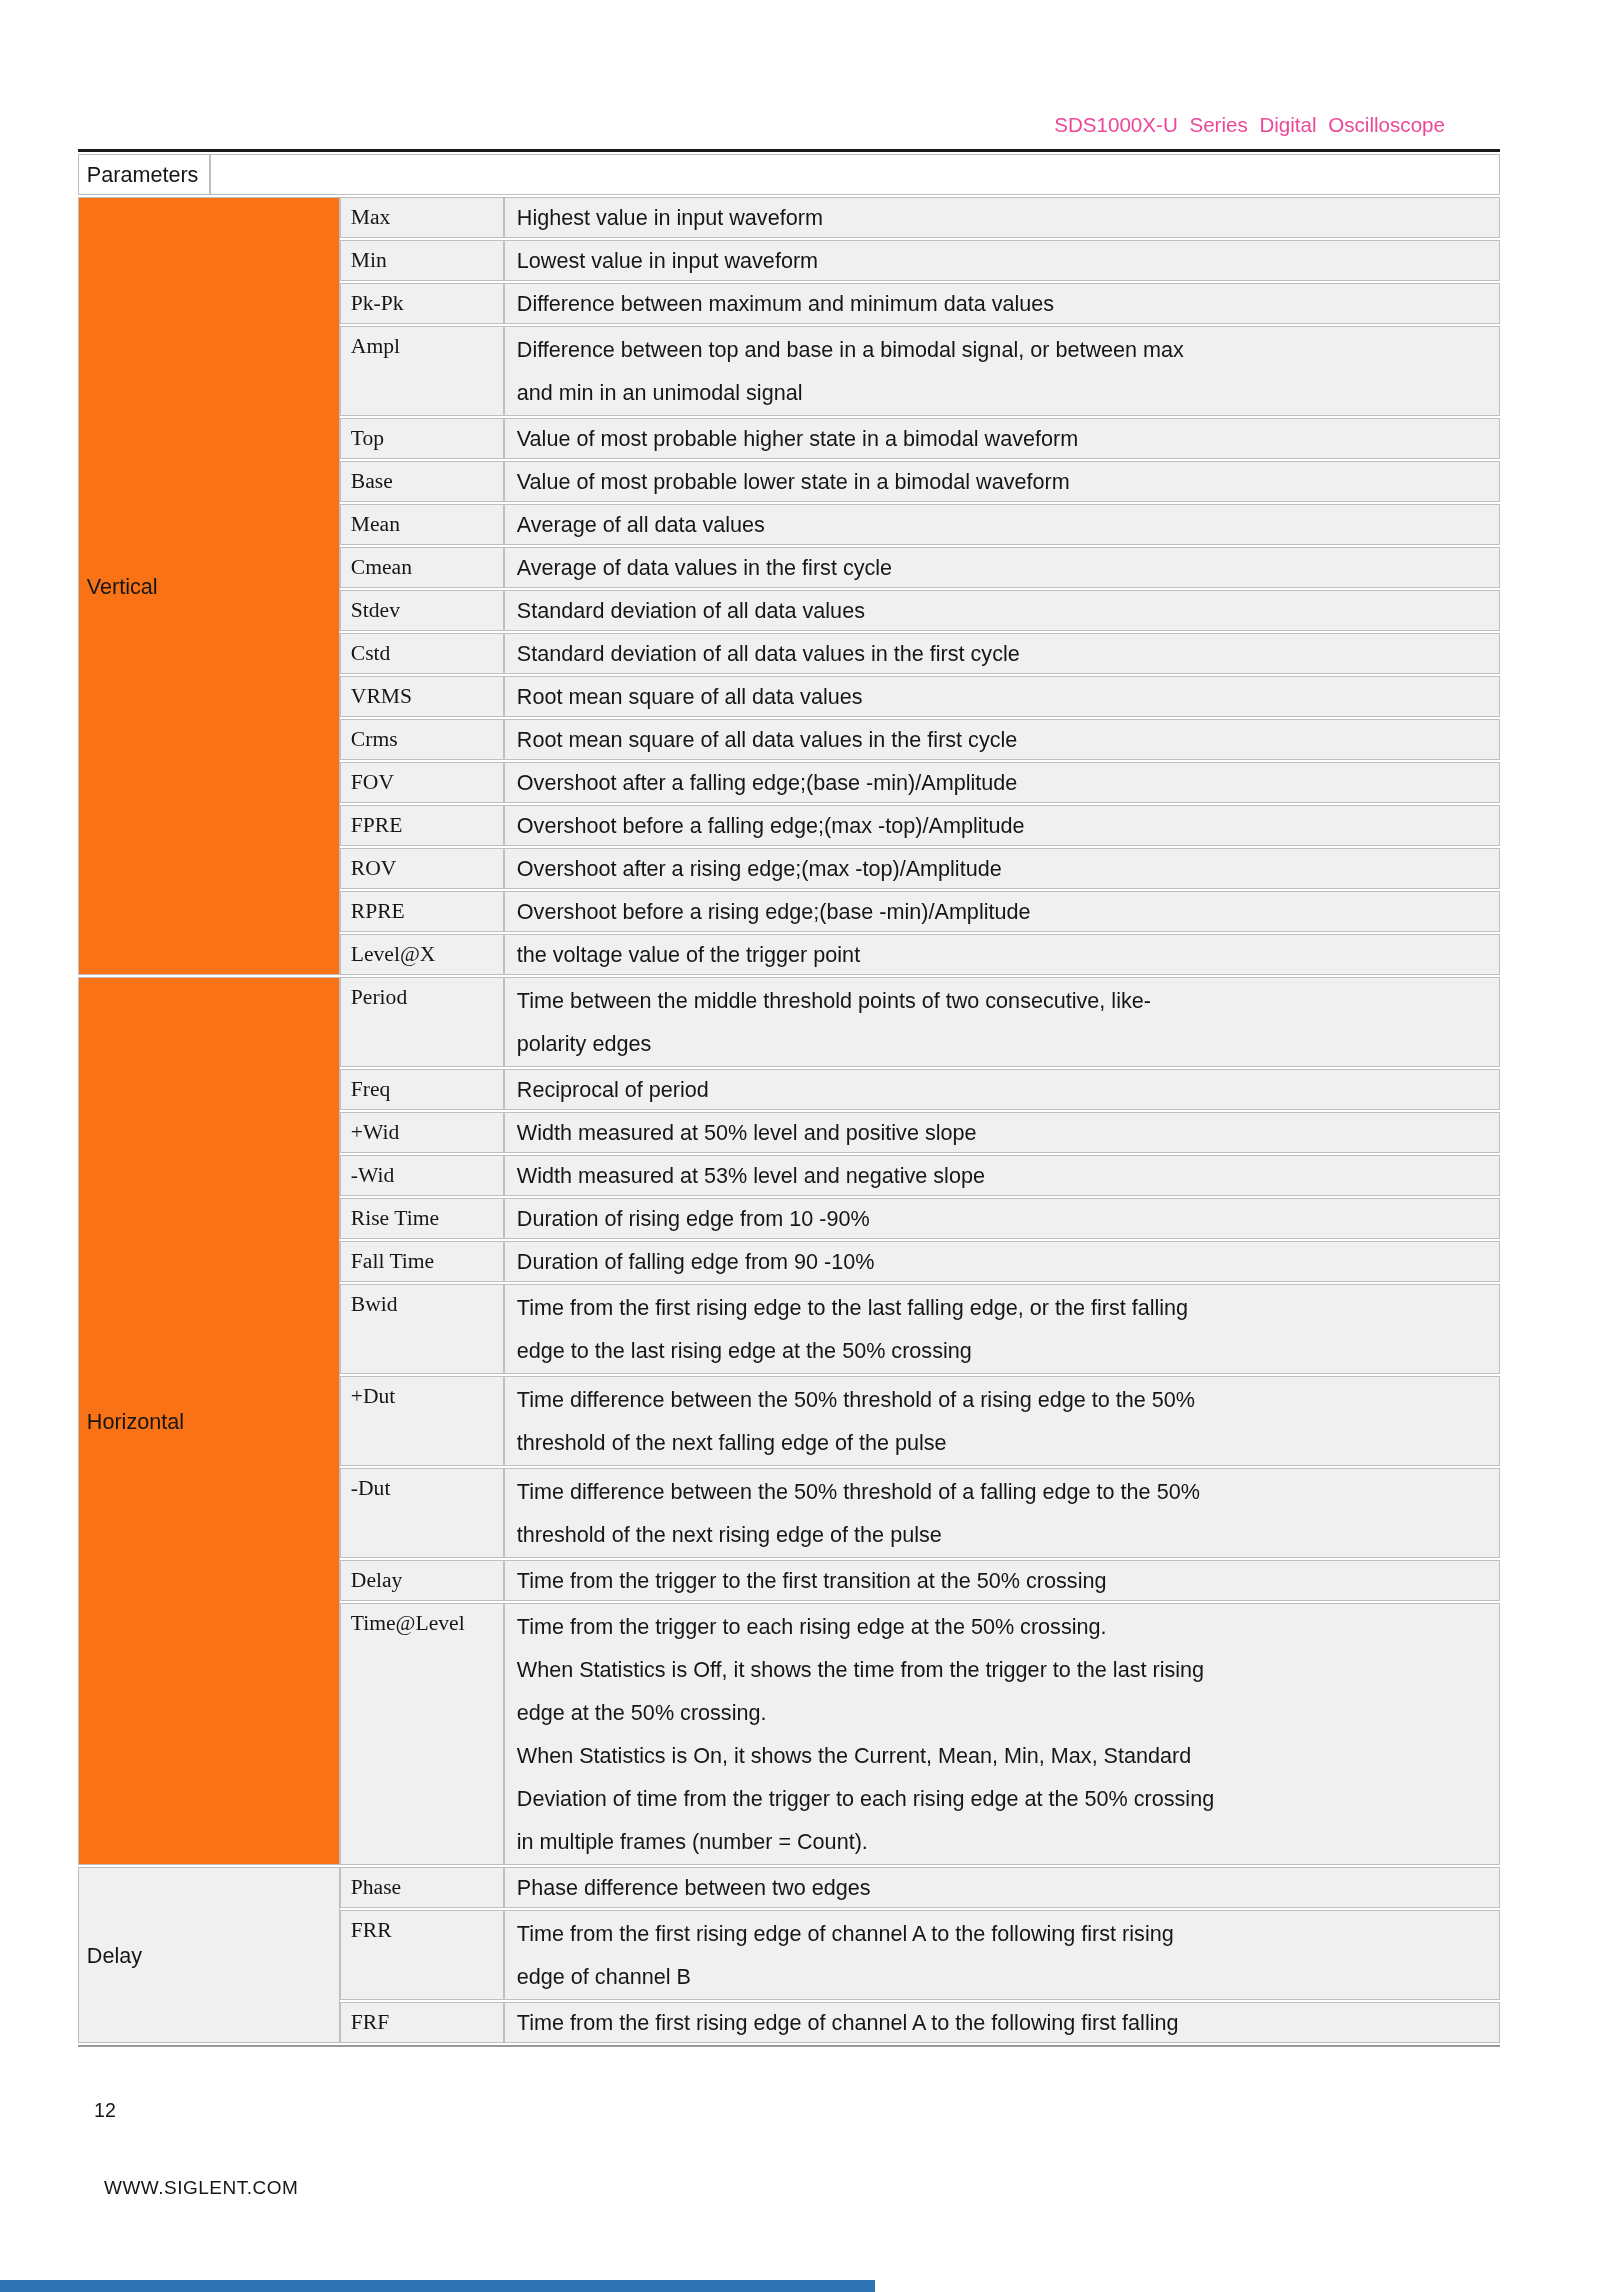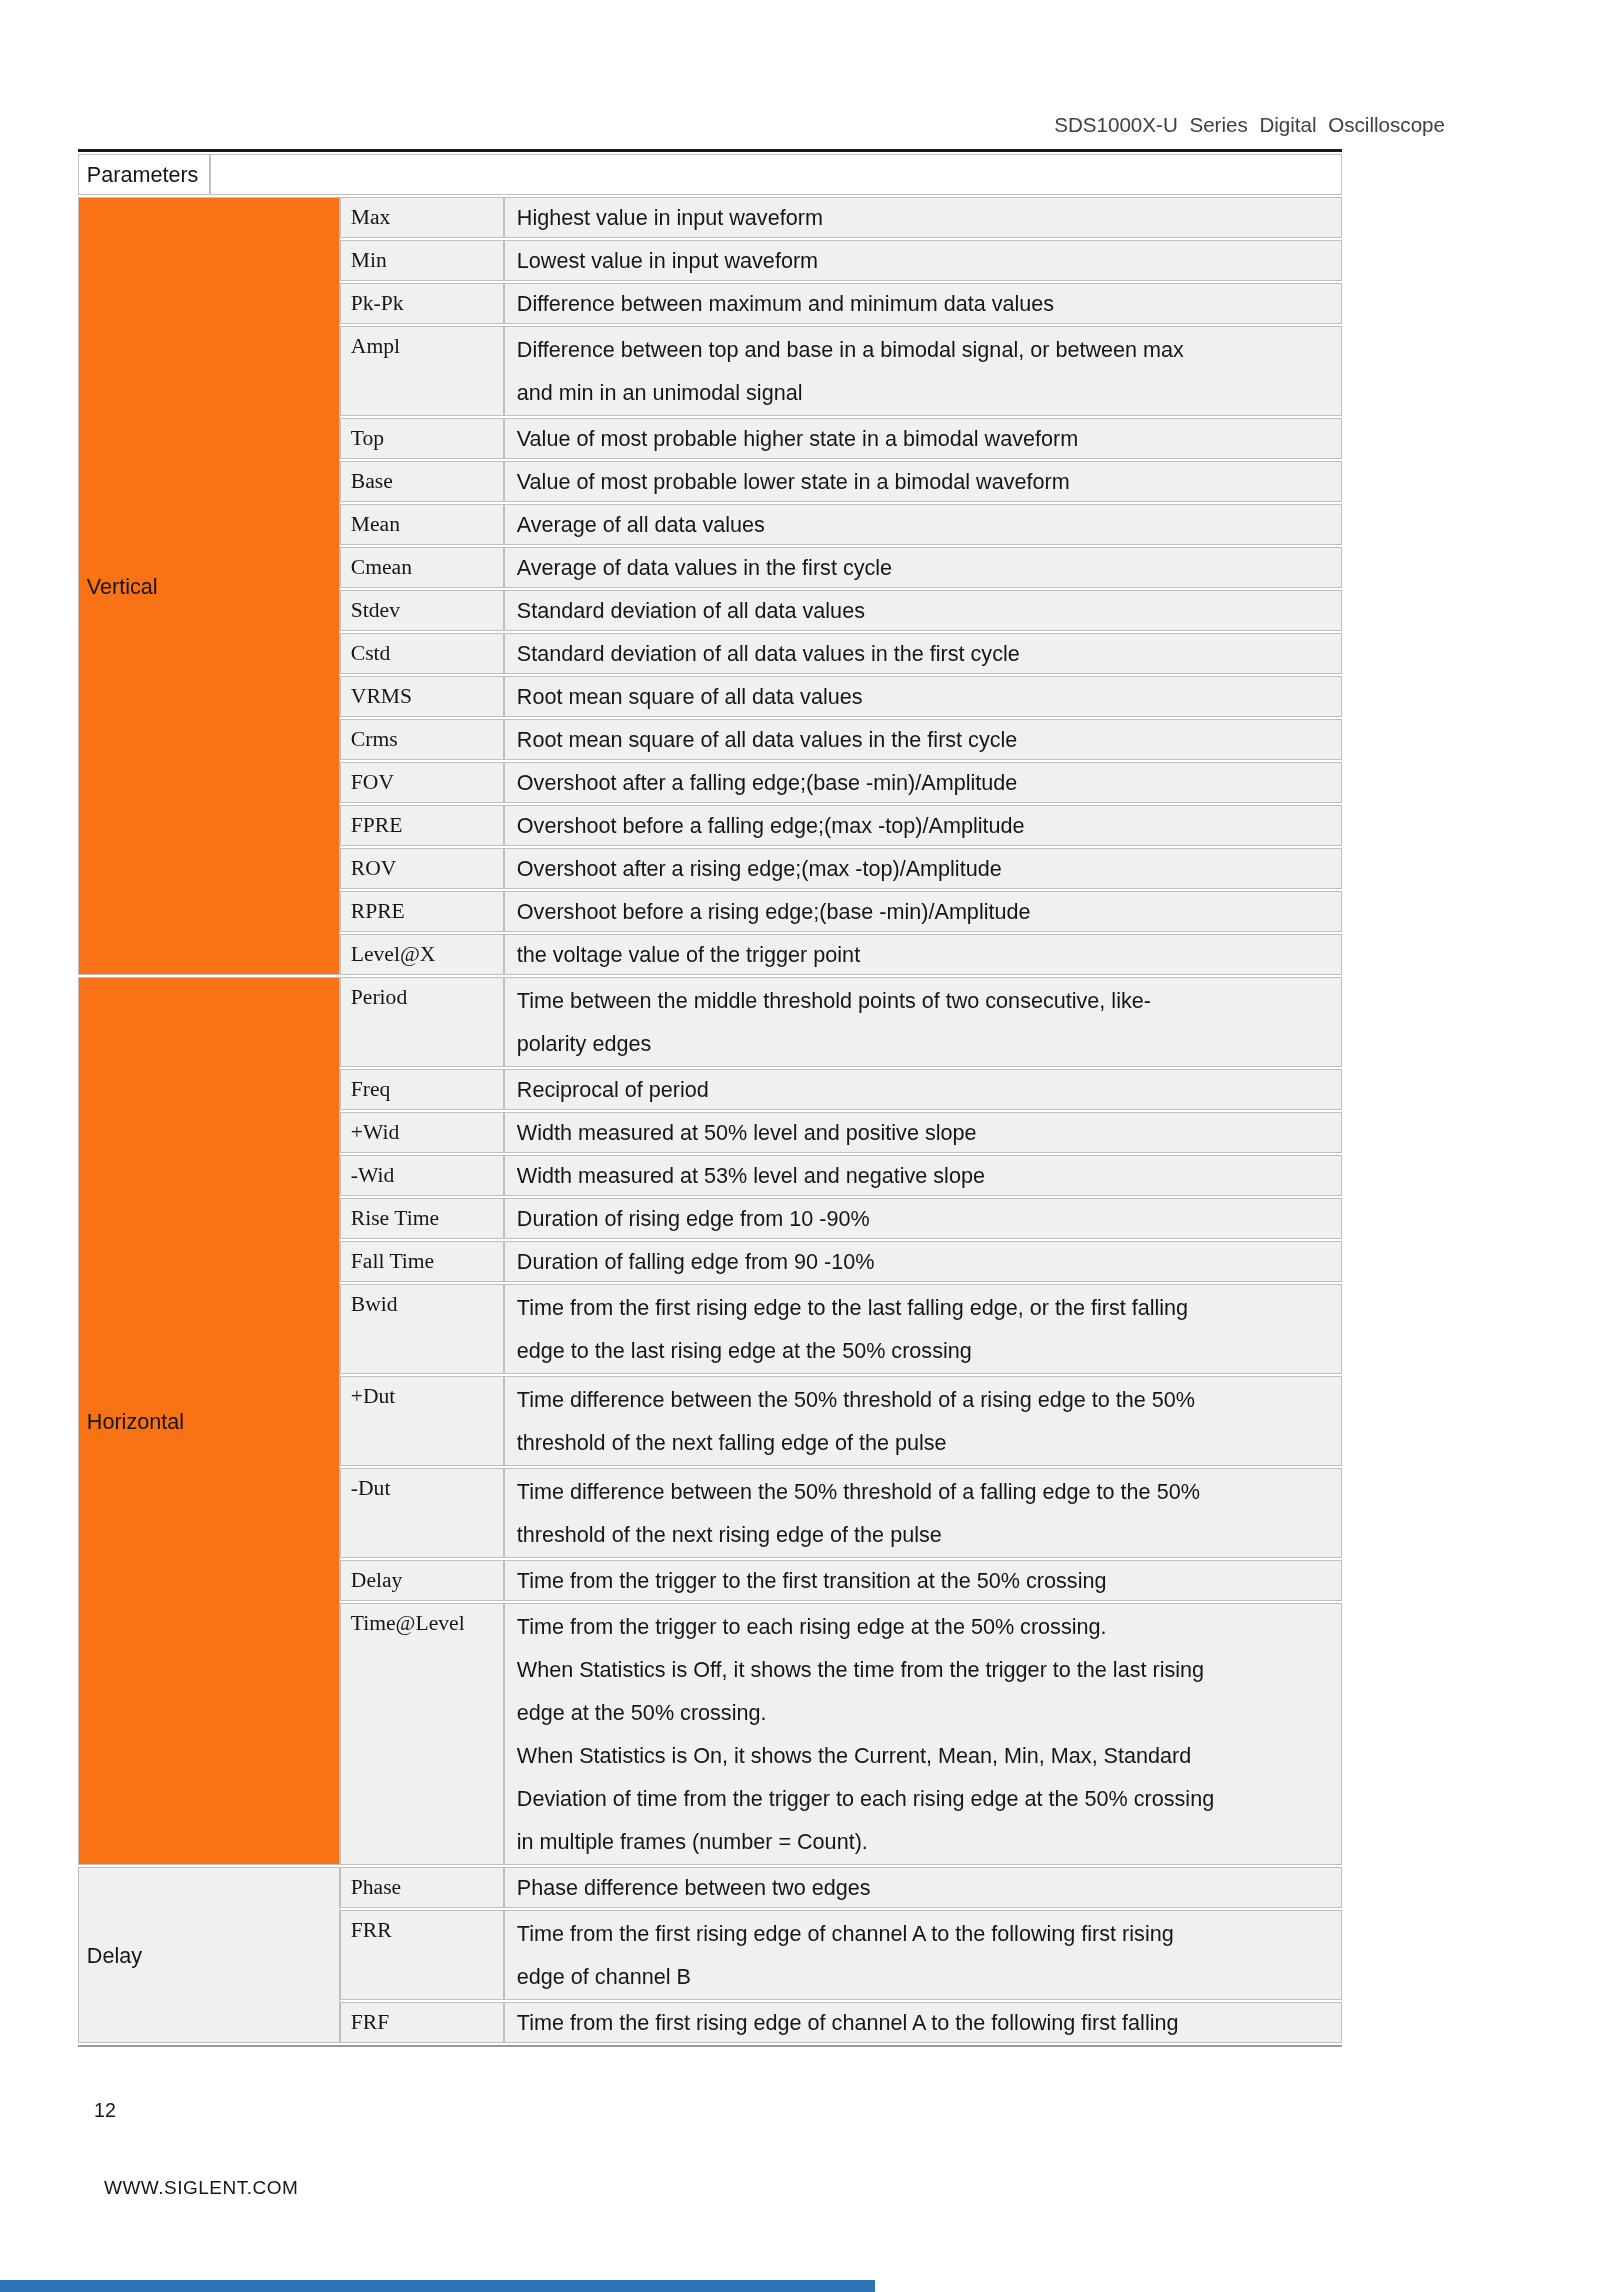--- a/index.html
+++ b/index.html
@@ -16,24 +16,24 @@
     background:#ffffff;
     font-family:"Liberation Sans",sans-serif;
     color:#161616;
     overflow:hidden;
   }
   .doc-header{
     position:absolute;top:112px;left:78px;width:1367px;
     text-align:right;
     font-size:20.6px;line-height:25.5px;
     word-spacing:5.9px;
-    color:#404040;
+    color:#ec4899;
   }
   .table-wrap{
-    position:absolute;top:149px;left:78px;width:1264px;
+    position:absolute;top:149px;left:78px;width:1422px;
     border-top:3.9px solid var(--top-rule);
     border-bottom:2px solid #9a9a9a;
   }
   table.params{
     width:100%;
     border-collapse:separate;
     border-spacing:0 2.9px;
     table-layout:fixed;
   }
   td{

